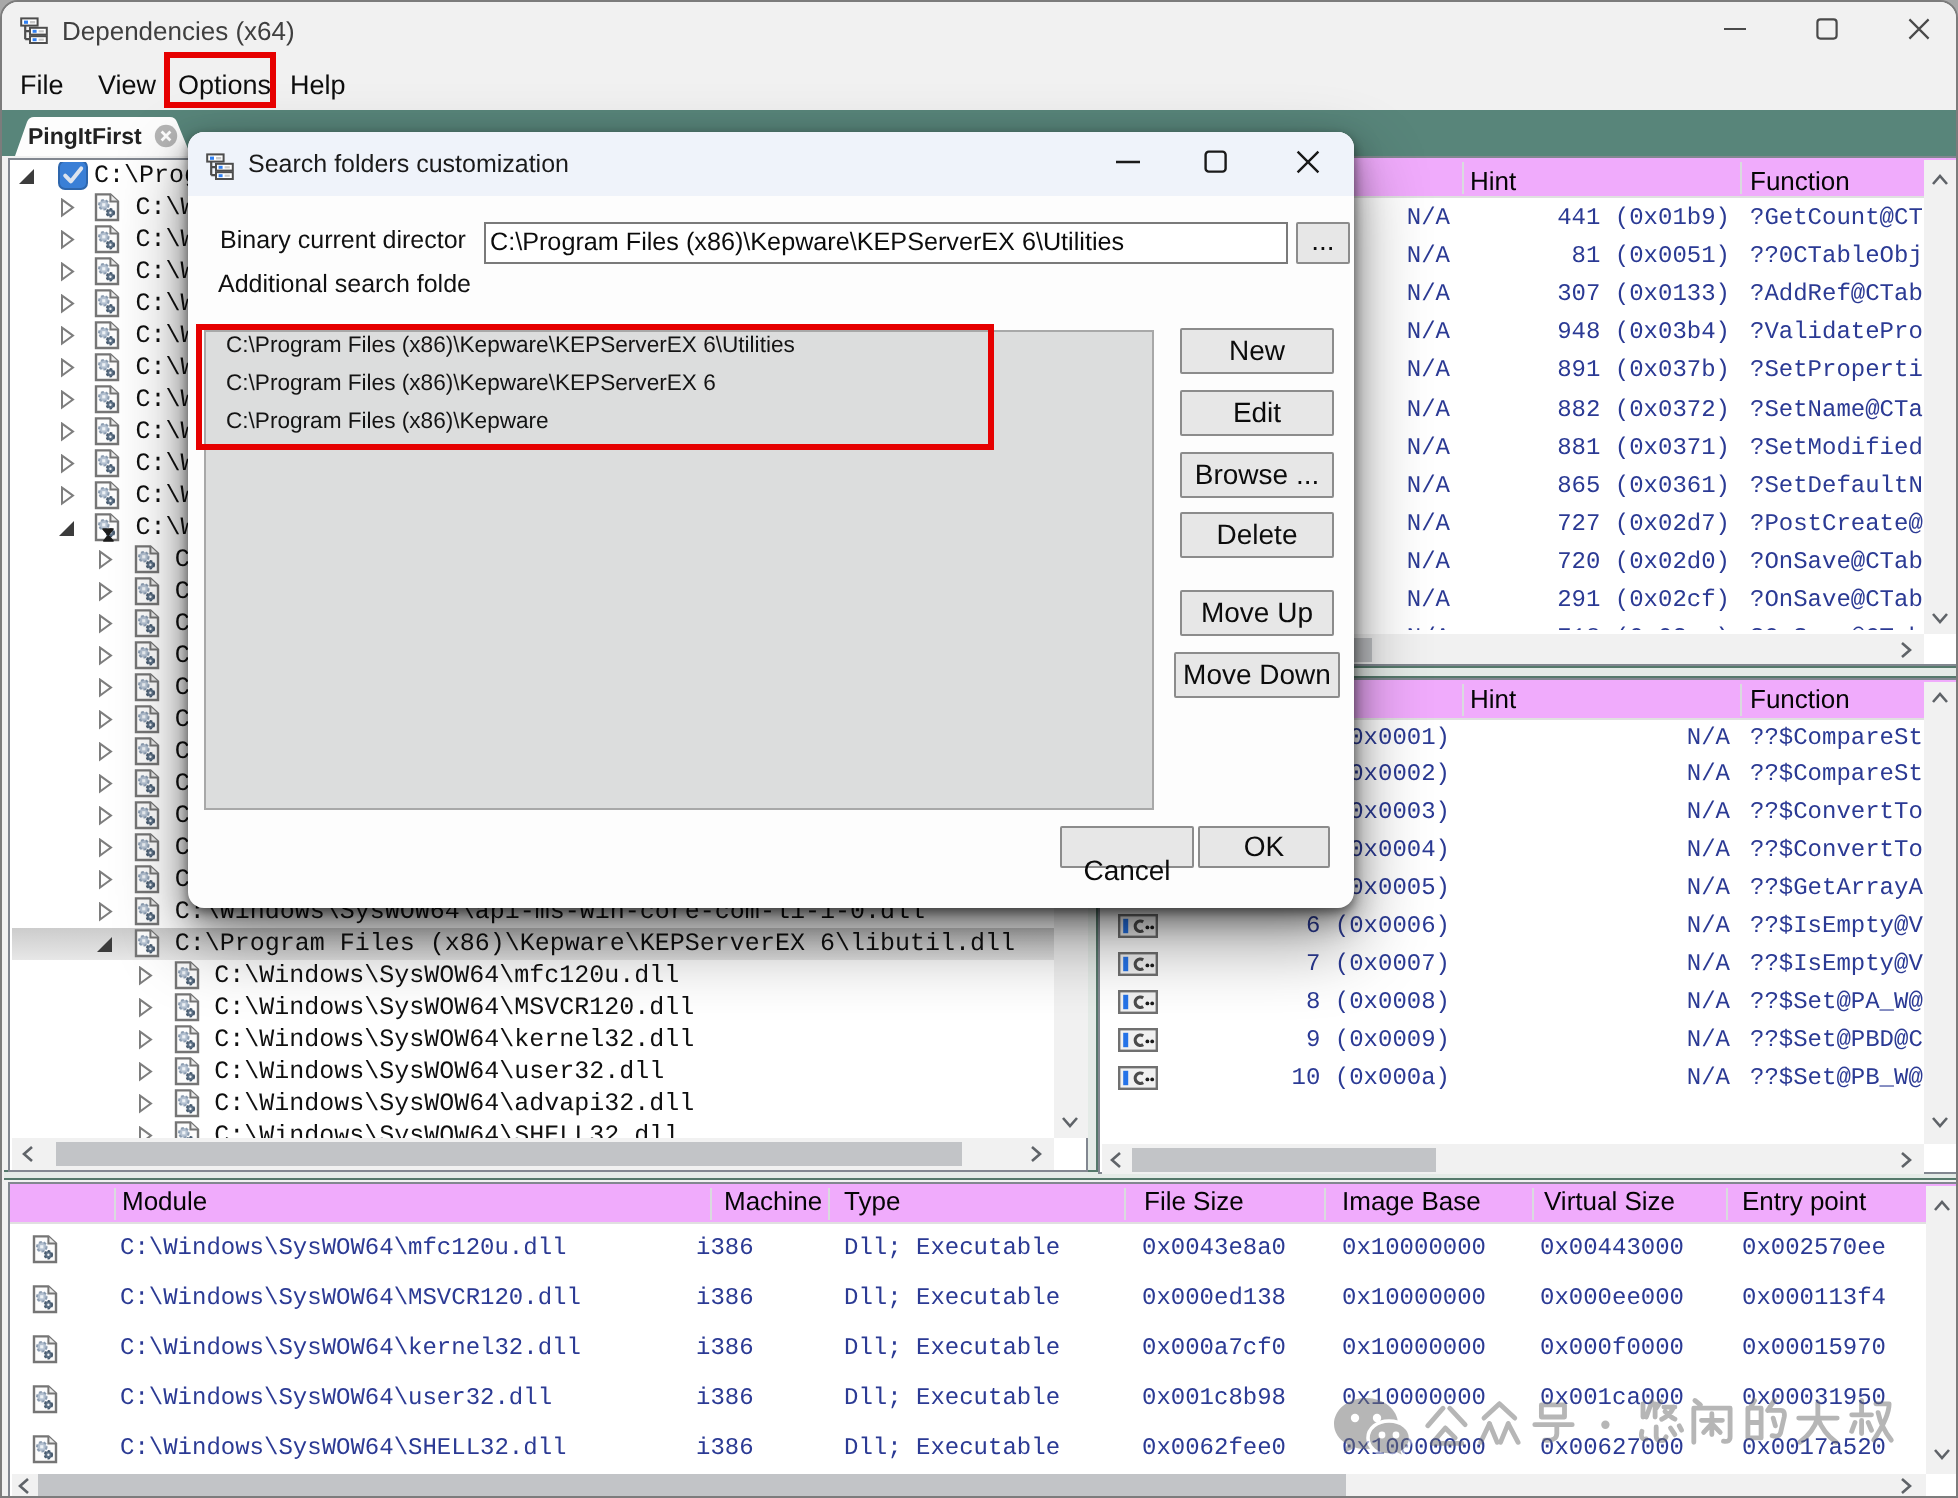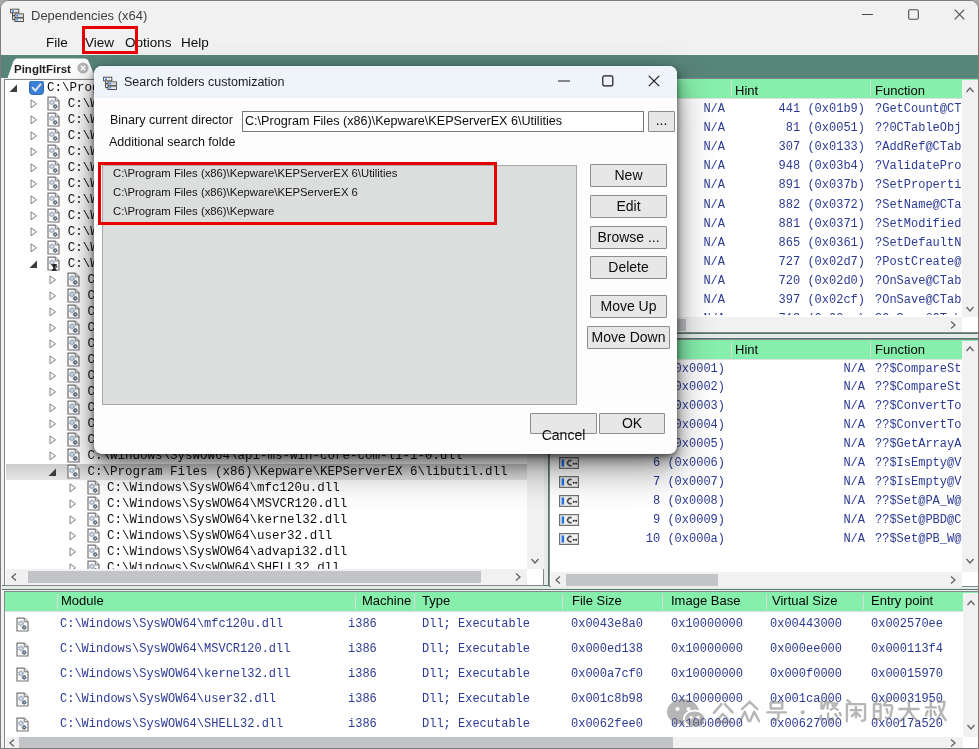--- a/index.html
+++ b/index.html
@@ -9,35 +9,35 @@
   .abs { position:absolute; }
 
   
   .titlebar { position:absolute; left:0; top:0; width:100%; height:27px; background:#f1f1f1; }
   .title-text { position:absolute; left:30px; top:7px; font-size:13px; color:#3f3f3f; }
   .cap-btn { position:absolute; top:0; width:46px; height:27px; }
   .cap-btn svg { position:absolute; left:18px; top:8px; }
 
   
   .menubar { position:absolute; left:0; top:27px; width:100%; height:28px; background:#f1f1f1; }
-  .menu-item { position:absolute; top:7px; font-size:13.5px; color:#0d0d0d;margin-left:36px; }
+  .menu-item { position:absolute; top:7px; font-size:13.5px; color:#0d0d0d; }
 
   
   .tabstrip { position:absolute; left:0px; top:54px; width:977px; height:23px; background:#58857a; }
   .tab { position:absolute; left:6px; top:3px; width:89px; height:20px; }
   .tab-label { position:absolute; left:7px; top:4.5px; font-size:11.5px; font-weight:600; color:#222; }
   .tab-close { position:absolute; left:70px; top:4px; }
 
   
   .split-v { position:absolute; background:#e4ebe7; border-left:1px solid #55796b; border-right:1px solid #55796b; }
   .split-h { position:absolute; background:#e4ebe7; border-top:1px solid #55796b; border-bottom:1px solid #55796b; }
 
   
   .pane { position:absolute; background:#fff; border:1px solid #828790; }
-  .lv-header { position:absolute; left:0; top:0; right:0; height:20px; background:#86efac; border-bottom:1px solid #e0e0e0; }
+  .lv-header { position:absolute; left:0; top:0; right:0; height:20px; background:#f0abfc; border-bottom:1px solid #e0e0e0; }
   .lv-col-label { position:absolute; top:3.5px; font-size:13px; color:#050505; }
   .lv-col-label.mod { top:0.5px; }
   .lv-col-label.exp { top:2px; }
   .lv-sep { position:absolute; top:2px; width:1px; height:16px; background:#d9dbde; }
 
   
   .sb { position:absolute; background:#f1f1f1; }
   .sb-thumb { position:absolute; background:#c2c4c7; }
   .sb-arrow { position:absolute; width:10px; height:10px; }
 
@@ -512,21 +512,21 @@
           <span class="tbl-cell" style="left:180px;top:2px;width:135px;text-align:right">727 (0x02d7)</span>
           <span class="tbl-cell" style="left:325px;top:2px;right:0;overflow:hidden">?PostCreate@</span>
         </div>
         <div style="position: absolute; left: 0px; top: 171.9px; width: 100%; height: 19.1px;">
           <span class="tbl-cell" style="left:0;top:2px;width:175px;text-align:right">N/A</span>
           <span class="tbl-cell" style="left:180px;top:2px;width:135px;text-align:right">720 (0x02d0)</span>
           <span class="tbl-cell" style="left:325px;top:2px;right:0;overflow:hidden">?OnSave@CTab</span>
         </div>
         <div style="position: absolute; left: 0px; top: 191px; width: 100%; height: 19.1px;">
           <span class="tbl-cell" style="left:0;top:2px;width:175px;text-align:right">N/A</span>
-          <span class="tbl-cell" style="left:180px;top:2px;width:135px;text-align:right">397 (0x02cf)</span>
+          <span class="tbl-cell" style="left:180px;top:2px;width:135px;text-align:right">291 (0x02cf)</span>
           <span class="tbl-cell" style="left:325px;top:2px;right:0;overflow:hidden">?OnSave@CTab</span>
         </div>
         <div style="position: absolute; left: 0px; top: 210.1px; width: 100%; height: 19.1px;">
           <span class="tbl-cell" style="left:0;top:2px;width:175px;text-align:right">N/A</span>
           <span class="tbl-cell" style="left:180px;top:2px;width:135px;text-align:right">718 (0x02ce)</span>
           <span class="tbl-cell" style="left:325px;top:2px;right:0;overflow:hidden">?OnSave@CTab</span>
         </div>
       </div>
     <div class="sb" style="left:412px;top:1px;width:17px;height:237px">
       <svg class="sb-arrow" style="left:3px;top:5px" width="10" height="10">

